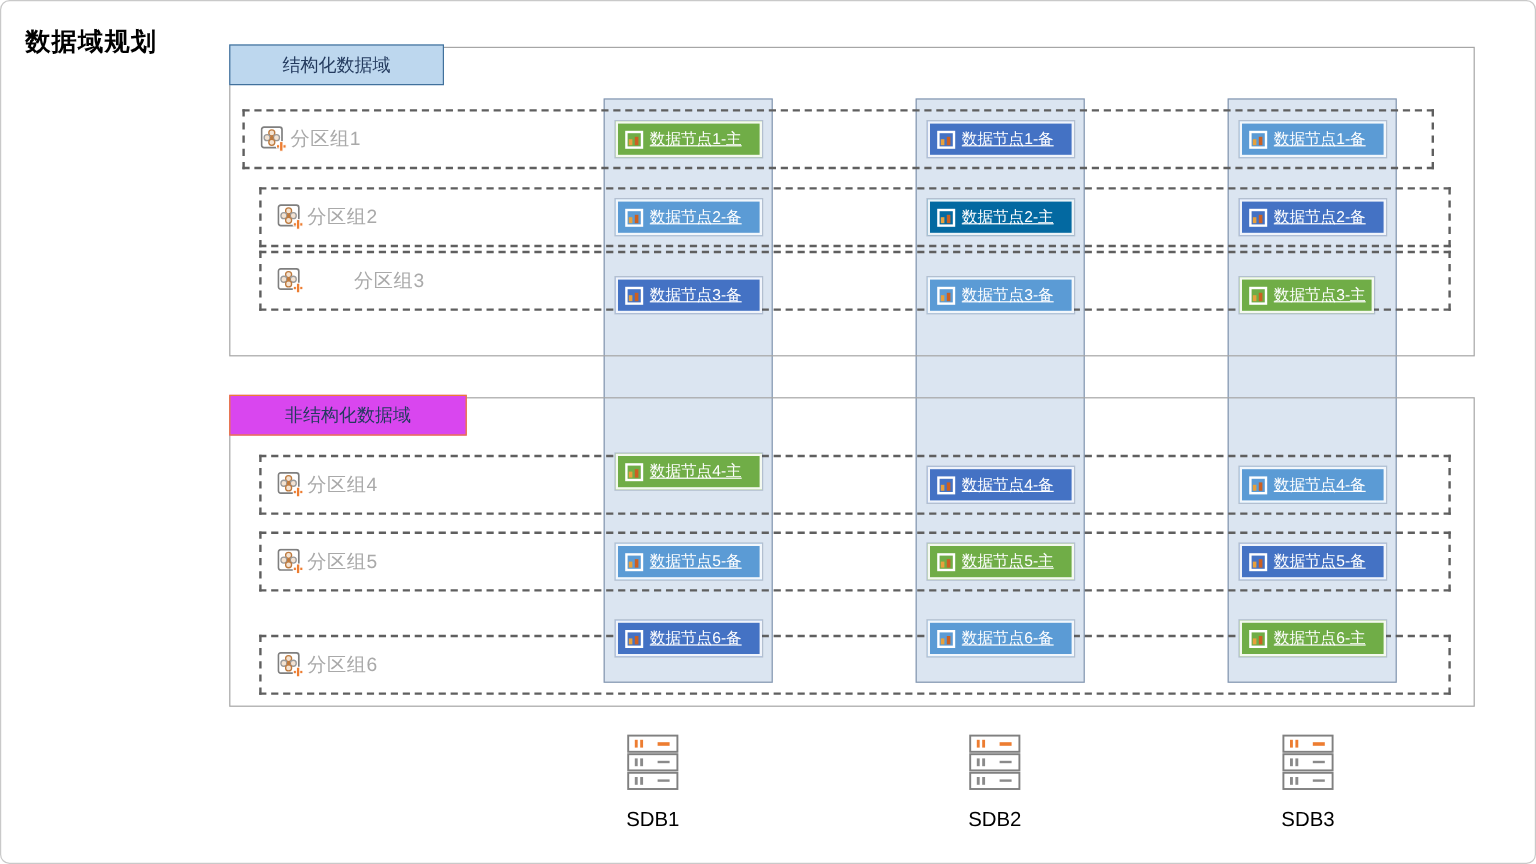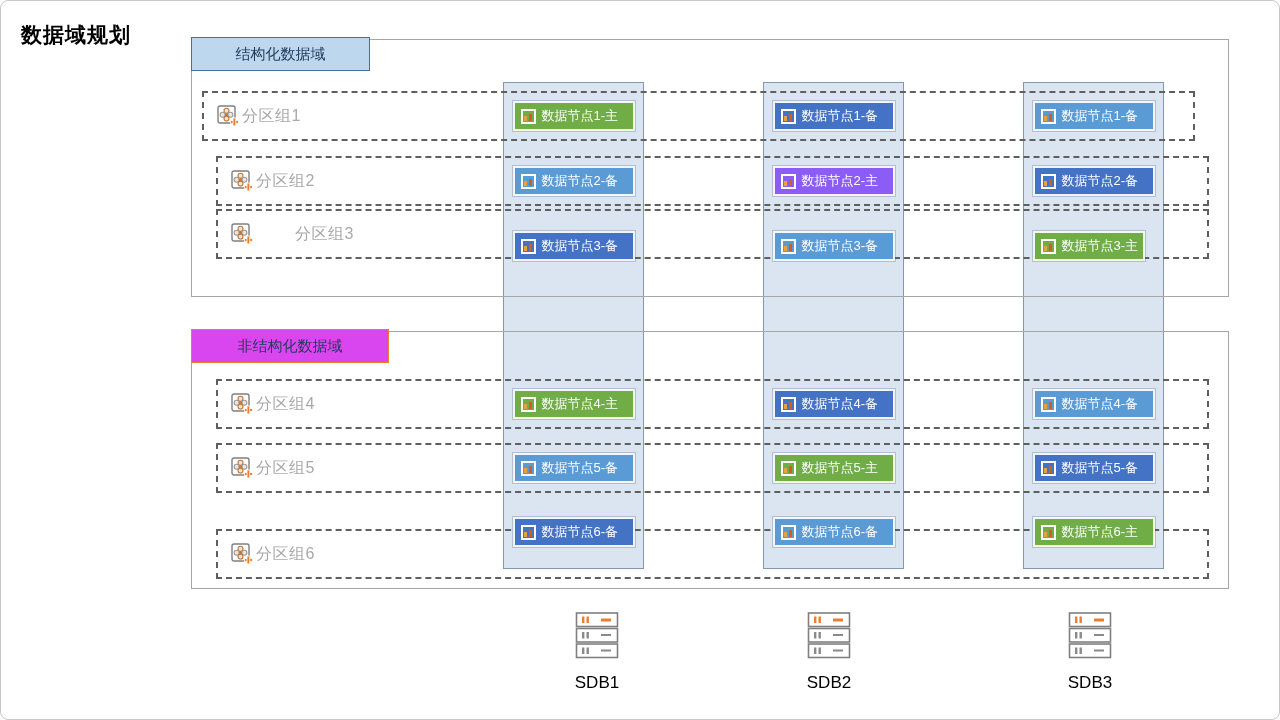--- a/index.html
+++ b/index.html
@@ -3,21 +3,21 @@
 <meta charset="utf-8">
 <style>
   html,body{margin:0;padding:0;background:#ffffff;font-family:"Liberation Sans","DejaVu Sans",sans-serif;}
   .page{position:relative;width:1280px;height:720px;background:#fff;border:1px solid #c9c9c9;border-radius:8px;box-sizing:border-box;overflow:hidden;}
   .title{position:absolute;left:20px;top:20px;font-size:21px;font-weight:bold;color:#000;letter-spacing:1px;}
   .column{position:absolute;background:#DBE5F1;border:1.4px solid #8496B0;box-sizing:border-box;}
   .domain-rect{position:absolute;border:1.5px solid #A6A6A6;box-sizing:border-box;background:transparent;}
   .domain-label{position:absolute;display:flex;align-items:center;justify-content:center;font-size:15px;font-weight:normal;color:#233a5e;box-sizing:border-box;}
   .group-row{position:absolute;border:2px dashed #5f5f5f;box-sizing:border-box;display:flex;align-items:center;padding-left:13px;background:transparent;}
   .group-label{font-size:16px;color:#A9A9A9;margin-left:3px;letter-spacing:0.5px;}
-  .node{position:absolute;height:30px;display:flex;align-items:center;gap:6px;padding:0 6px;box-sizing:border-box;border:2px solid rgba(255,255,255,0.92);box-shadow:0 0 0 1px rgba(60,80,110,0.25);color:#fff;font-size:13px;white-space:nowrap;}
+  .node{position:absolute;height:30px;display:flex;align-items:center;gap:6px;padding:0 6px;box-sizing:border-box;border:2px solid rgba(255,255,255,0.92);box-shadow:0 0 0 1px rgba(60,80,110,0.25);color:#fff;font-size:13px;white-space:nowrap;text-decoration:underline;}
   .node-icon{width:15px;height:15px;border:2px solid #fff;box-sizing:border-box;display:flex;align-items:flex-end;justify-content:center;gap:2px;padding-bottom:1px;flex:0 0 auto;}
   .node-icon .bar1{width:3px;height:5px;background:#E8A13C;}
   .node-icon .bar2{width:3px;height:7px;background:#CC5F21;}
   .server{position:absolute;display:flex;flex-direction:column;align-items:center;}
   .server-label{margin-top:12px;font-size:17px;color:#000;}
   .picon{flex:0 0 auto;}
 </style>
 </head>
 <body>
 
@@ -148,21 +148,21 @@
         </span>
         <span>数据节点1-备</span>
       </div>
       <div class="node" style="left: 511.5px; top: 165px; width: 122px; background: rgb(91, 155, 213);">
         <span class="node-icon">
           <span class="bar1"></span>
           <span class="bar2"></span>
         </span>
         <span>数据节点2-备</span>
       </div>
-      <div class="node" style="left: 771.5px; top: 165px; width: 122px; background: #8b5cf6;">
+      <div class="node" style="left: 771.5px; top: 165px; width: 122px; background: #0369a1;">
         <span class="node-icon">
           <span class="bar1"></span>
           <span class="bar2"></span>
         </span>
         <span>数据节点2-主</span>
       </div>
       <div class="node" style="left: 1031.5px; top: 165px; width: 122px; background: rgb(68, 114, 196);">
         <span class="node-icon">
           <span class="bar1"></span>
           <span class="bar2"></span>
@@ -183,21 +183,21 @@
         </span>
         <span>数据节点3-备</span>
       </div>
       <div class="node" style="left: 1031.5px; top: 230px; width: 112px; background: rgb(112, 173, 71);">
         <span class="node-icon">
           <span class="bar1"></span>
           <span class="bar2"></span>
         </span>
         <span>数据节点3-主</span>
       </div>
-      <div class="node" style="left: 511.5px; top: 388px; width: 122px; background: rgb(112, 173, 71);">
+      <div class="node" style="left: 511.5px; top: 377px; width: 122px; background: rgb(112, 173, 71);">
         <span class="node-icon">
           <span class="bar1"></span>
           <span class="bar2"></span>
         </span>
         <span>数据节点4-主</span>
       </div>
       <div class="node" style="left: 771.5px; top: 388px; width: 122px; background: rgb(68, 114, 196);">
         <span class="node-icon">
           <span class="bar1"></span>
           <span class="bar2"></span>
@@ -248,21 +248,21 @@
       </div>
       <div class="node" style="left: 1031.5px; top: 516px; width: 122px; background: rgb(112, 173, 71);">
         <span class="node-icon">
           <span class="bar1"></span>
           <span class="bar2"></span>
         </span>
         <span>数据节点6-主</span>
       </div>
     </div>
   <div id="layer-servers">
-      <div class="server" style="left: 556px; top: 610px; width: 80px; justify-content: center;">
+      <div class="server" style="left: 503px; top: 610px; width: 80px; justify-content: center;">
         <svg width="46" height="50" viewBox="0 0 46 50">
           <rect x="2.5" y="2" width="41" height="13.5" fill="#fff" stroke="#808080" stroke-width="1.6"></rect>
           <rect x="8" y="5.5" width="2.4" height="6.5" fill="#ED7D31"></rect>
           <rect x="12.5" y="5.5" width="2.4" height="6.5" fill="#ED7D31"></rect>
           <rect x="27" y="7.5" width="10" height="3" fill="#ED7D31"></rect>
           <rect x="2.5" y="17.5" width="41" height="13.5" fill="#fff" stroke="#808080" stroke-width="1.6"></rect>
           <rect x="8" y="21" width="2.4" height="6.5" fill="#8a8a8a"></rect>
           <rect x="12.5" y="21" width="2.4" height="6.5" fill="#8a8a8a"></rect>
           <rect x="27" y="23" width="10" height="2" fill="#8a8a8a"></rect>
           <rect x="2.5" y="33" width="41" height="13.5" fill="#fff" stroke="#808080" stroke-width="1.6"></rect>

